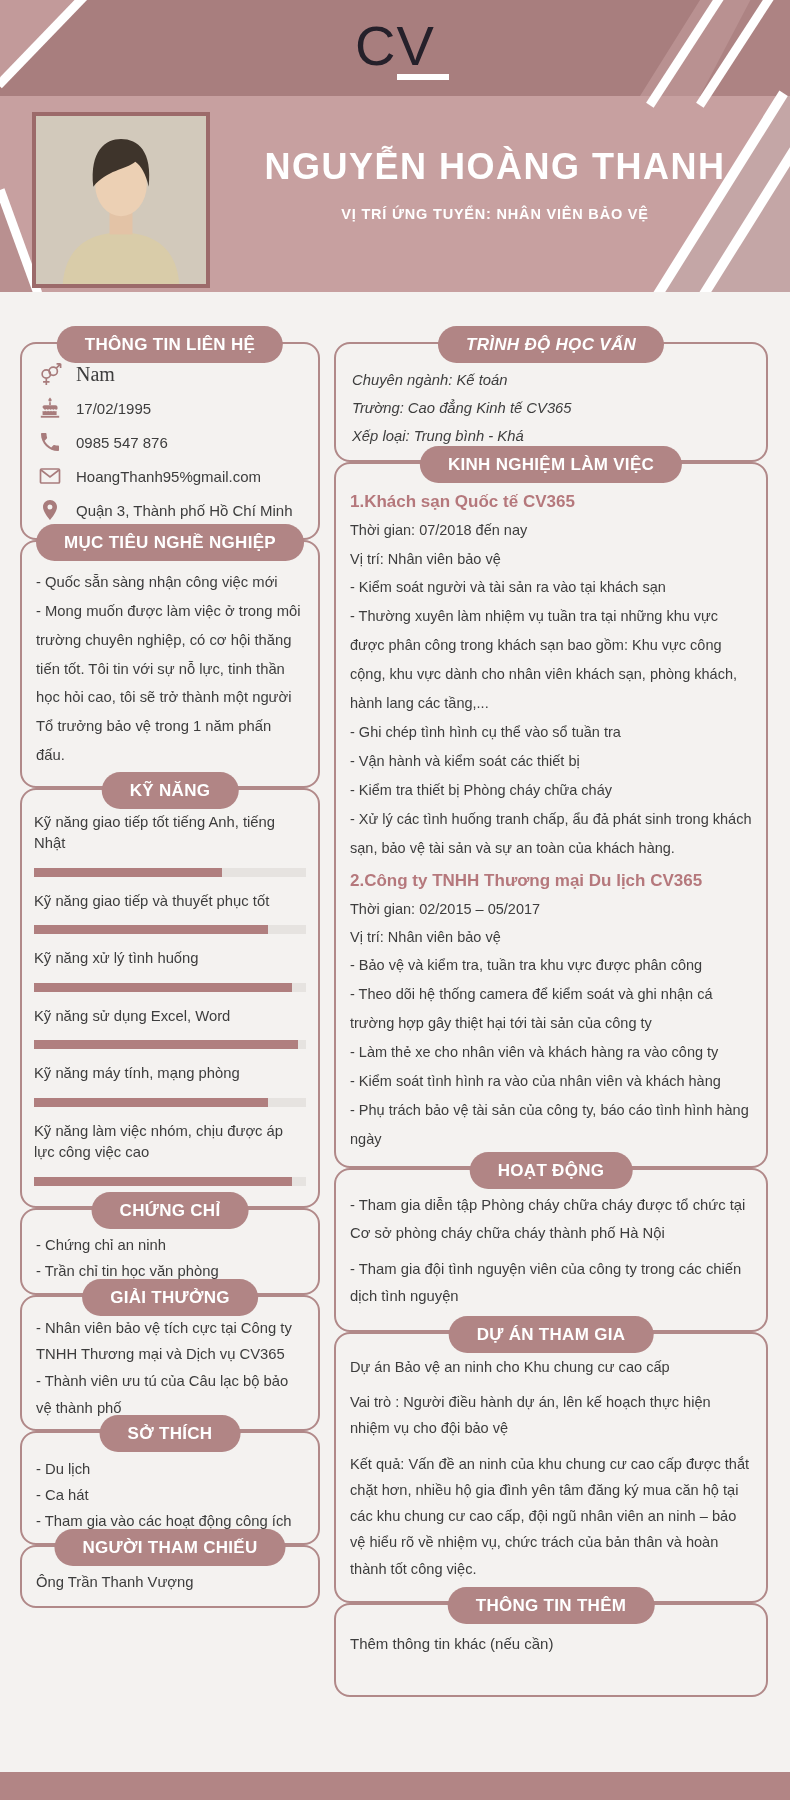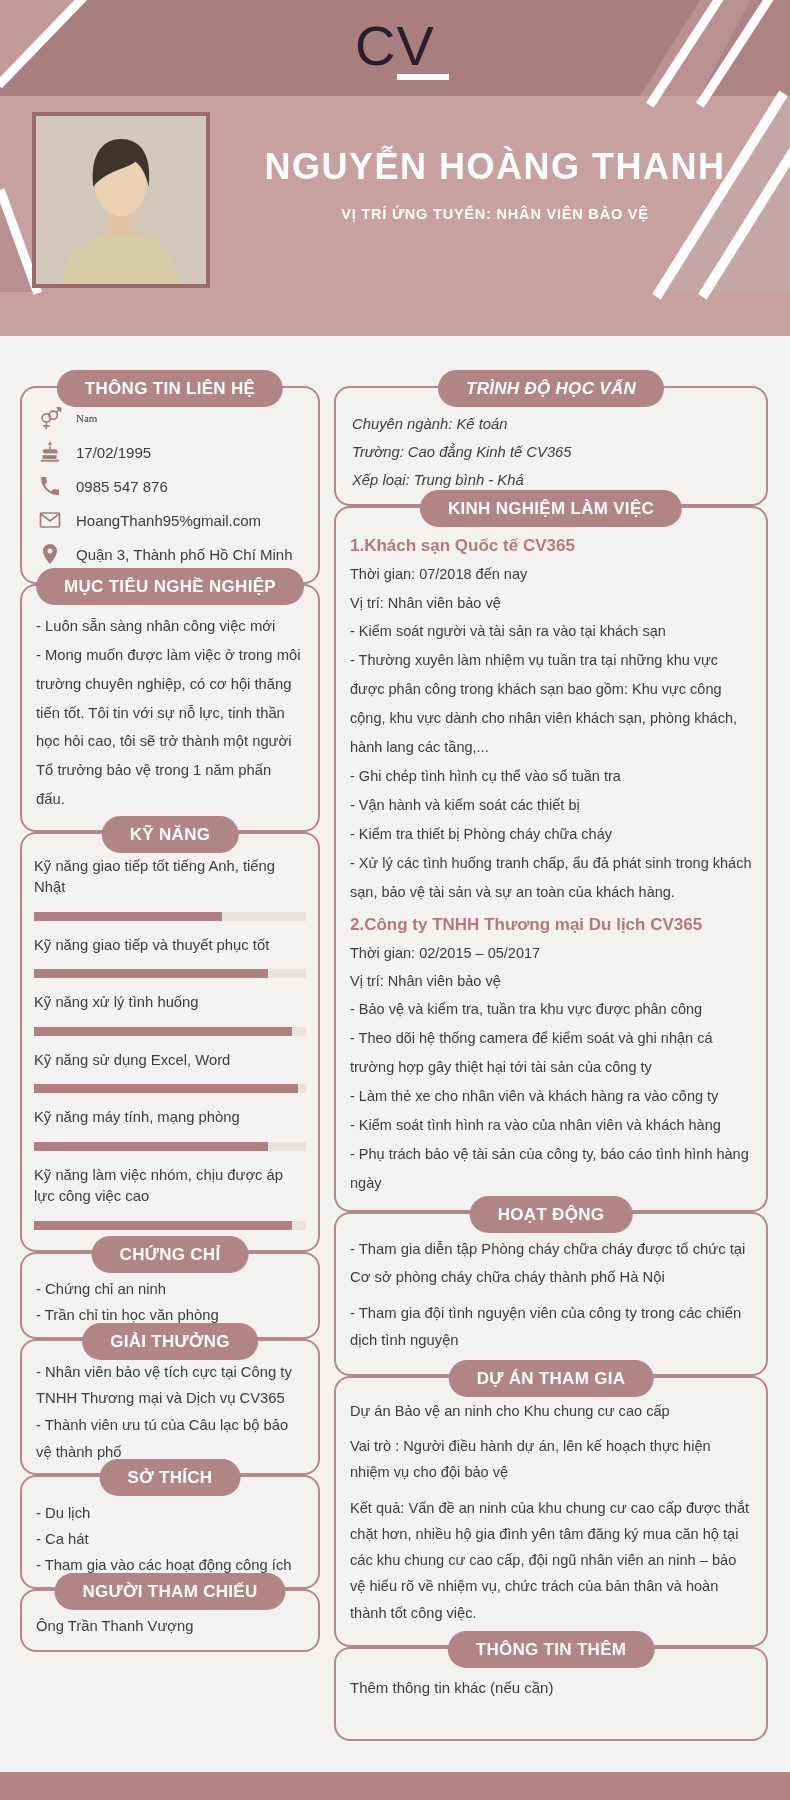--- a/index.html
+++ b/index.html
@@ -1,20 +1,20 @@
 <!DOCTYPE html>
 <html><head>
 <meta charset="utf-8">
 <style>
   html,body{margin:0;padding:0;background:#e9e7e5;}
   .page{width:790px;height:1800px;position:relative;overflow:hidden;background:#f4f2f0;
         font-family:"Liberation Sans","DejaVu Sans",sans-serif;color:#3d3d3d;margin:0 auto;}
 
   
-  .header{position:relative;height:336px;background:#c7a0a0;overflow:hidden;}
+  .header{position:relative;height:292px;background:#c7a0a0;overflow:hidden;}
   .band-top{position:absolute;top:0;left:0;right:0;height:96px;background:#a87e7e;z-index:0;}
   .corner-tl{position:absolute;top:0;left:0;width:80px;height:80px;background:#c29a9a;
              clip-path:polygon(0 0,76px 0,0 78px);z-index:1;}
   .corner-tr{position:absolute;top:0;right:0;width:150px;height:96px;background:#b99191;
              clip-path:polygon(40% 0,100% 0,100% 100%,0 100%);z-index:1;}
   .corner-tr2{position:absolute;top:0;right:0;width:90px;height:96px;background:#ad8383;
              clip-path:polygon(56% 0,100% 0,100% 100%,0 100%);z-index:1;}
   .corner-br{position:absolute;top:96px;right:0;width:140px;height:196px;background:#c4a6a6;
              clip-path:polygon(93% 0,100% 0,100% 100%,7% 100%);z-index:1;}
   .corner-bl{position:absolute;top:96px;left:0;width:40px;height:196px;background:#b99090;
@@ -49,21 +49,21 @@
         padding:20px 12px 10px;box-sizing:border-box;}
   .col > .card:first-child{margin-top:50px;}
   .card-title{position:absolute;top:-18px;left:50%;transform:translateX(-50%);
         background:#b18585;color:#fff;font-weight:700;font-size:17px;line-height:1;
         padding:10px 28px;border-radius:19px;white-space:nowrap;letter-spacing:.3px;}
 
   
   .card.contact{padding:18px 10px 6px;}
   .crow{display:flex;align-items:center;margin-bottom:10px;min-height:18px;font-size:15px;}
   .cicon{width:24px;height:24px;margin:0 14px 0 6px;flex:none;}
-  .serif{font-family:"Liberation Serif","DejaVu Serif",serif;font-size:11px;}
+  .serif{font-family:"Liberation Serif","DejaVu Serif",serif;font-size:20px;}
 
   
   .card.objective{padding:26px 14px 16px;}
   .line{margin:0;font-size:14.8px;line-height:1.95;}
   .card.certificates{padding:22px 14px 8px;}
   .card.certificates .line,.card.awards .line{line-height:1.8;}
   .card.awards{padding:18px 14px 8px;}
   .card.hobbies{padding:24px 14px 8px;}
   .card.hobbies .line{line-height:1.75;}
   .card.references{padding:22px 14px 10px;}
@@ -171,21 +171,21 @@
         <div class="crow">
           <svg class="cicon" viewBox="0 0 24 24" fill="#a87c7c">
             <path d="M12 2C8.13 2 5 5.13 5 9c0 5.25 7 13 7 13s7-7.75 7-13c0-3.87-3.13-7-7-7zm0 9.5a2.5 2.5 0 110-5 2.5 2.5 0 010 5z"></path>
           </svg>
           <span>Quận 3, Thành phố Hồ Chí Minh</span>
         </div>
       </section>
 
       <section class="card objective">
         <div class="card-title">MỤC TIÊU NGHỀ NGHIỆP</div>
-        <p class="line">- Luôn sẵn sàng nhân công việc mới</p>
+        <p class="line">- Quốc sẵn sàng nhận công việc mới</p>
         <p class="line">- Mong muốn được làm việc ở trong môi trường chuyên nghiệp, có cơ hội thăng tiến tốt. Tôi tin với sự nỗ lực, tinh thần học hỏi cao, tôi sẽ trở thành một người Tổ trưởng bảo vệ trong 1 năm phấn đấu.</p>
       </section>
 
       <section class="card skills">
         <div class="card-title">KỸ NĂNG</div>
 
         <div class="skill">
           <div class="skill-label">Kỹ năng giao tiếp tốt tiếng Anh, tiếng Nhật</div>
           <div class="bar">
               <div class="bar-fill" style="width: 69%;"></div>

